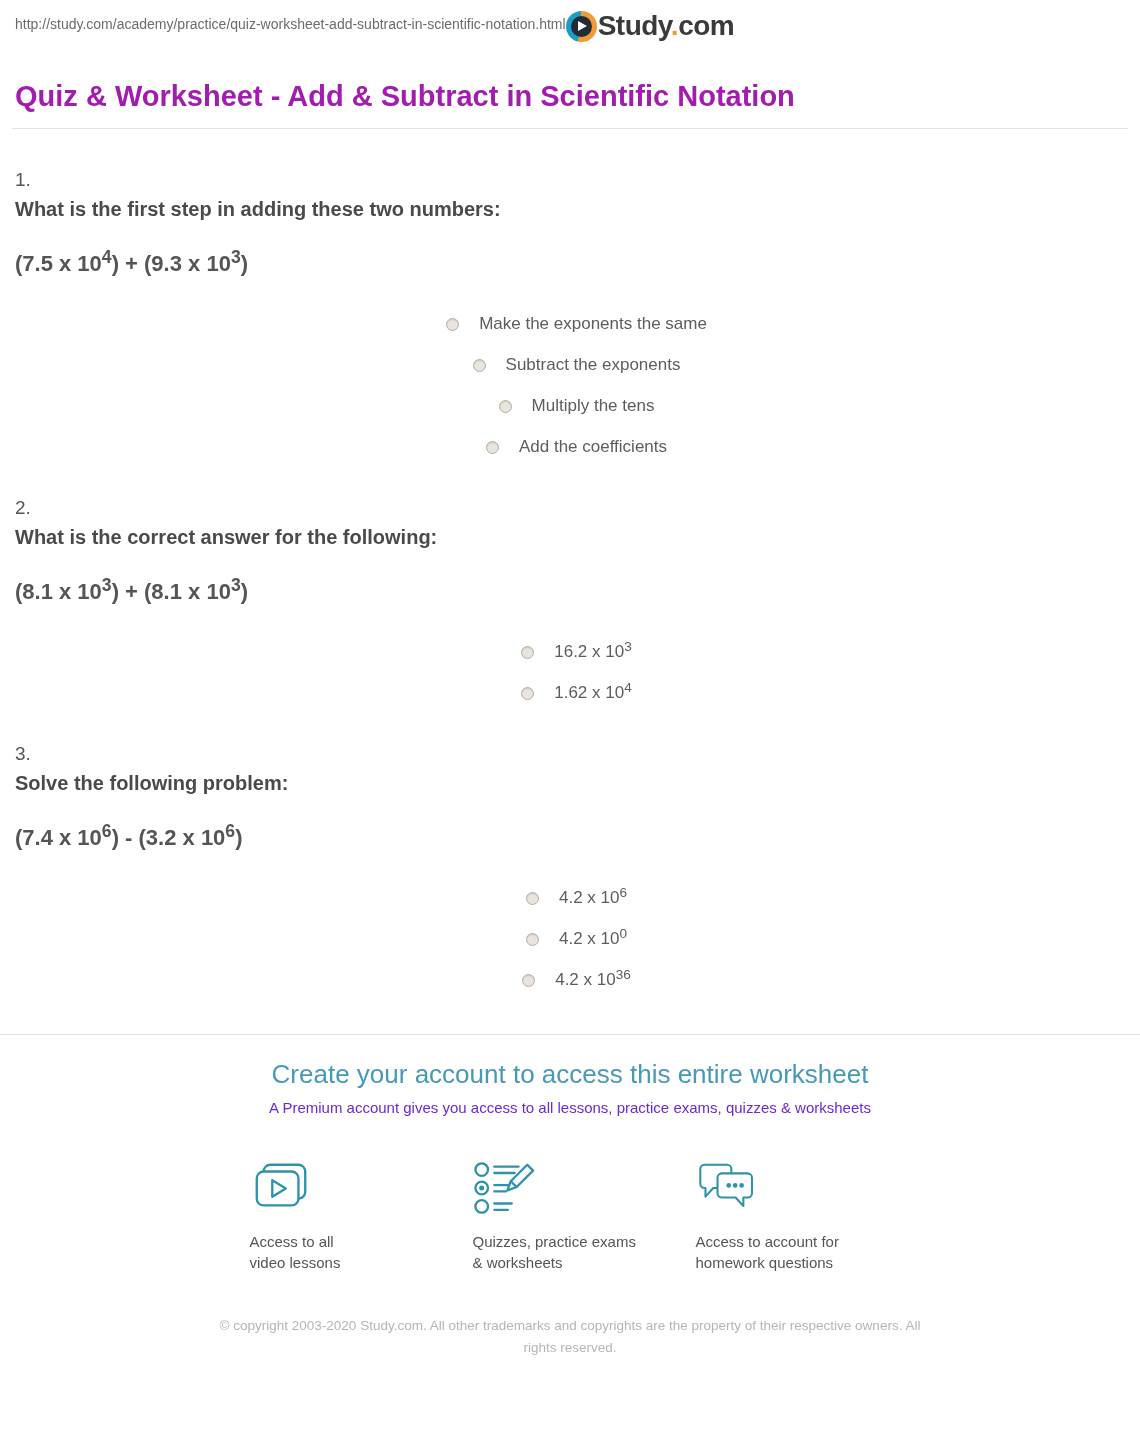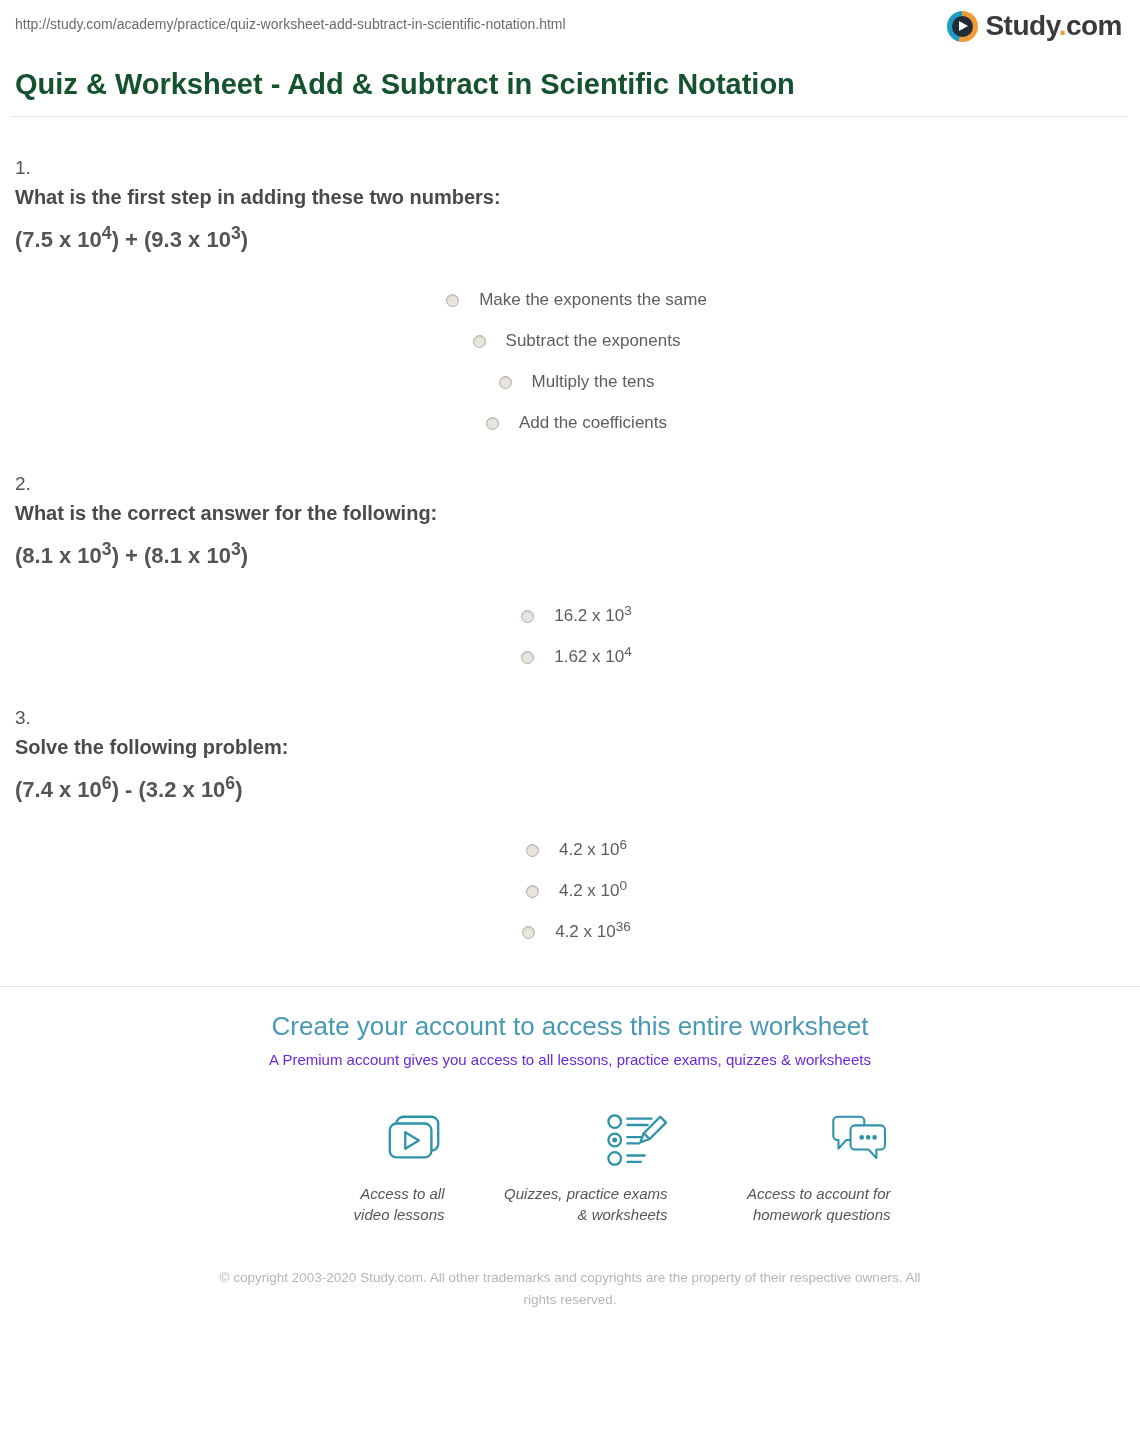--- a/index.html
+++ b/index.html
@@ -8,26 +8,25 @@
     width: 1140px;
     min-height: 1430px;
     background: #ffffff;
     font-family: "Liberation Sans", sans-serif;
     color: #4d4d4d;
   }
 
   
   .header {
     display: flex;
-    justify-content: space-between;
     align-items: flex-start;
     padding: 10px 18px 0 15px;
   }
   .url { font-size: 14px; color: #6b6b6b; padding-top: 6px; }
-  .logo { display: flex; align-items: center; gap: 7px; cursor: pointer; }
+  .logo { display: flex; align-items: center; gap: 1px; cursor: pointer; }
   .logo-icon {
     width: 31px; height: 31px; border-radius: 50%;
     background: conic-gradient(#f09a38 25deg 195deg, #1e9dc4 195deg 385deg);
     position: relative; flex: none;
   }
   .logo-icon-inner {
     position: absolute; inset: 5px;
     background: #222c38; border-radius: 50%;
   }
   .logo-play {
@@ -35,31 +34,31 @@
     width: 0; height: 0;
     border-left: 9px solid #ffffff;
     border-top: 5.5px solid transparent;
     border-bottom: 5.5px solid transparent;
   }
   .logo-text { font-size: 28px; font-weight: bold; color: #3a3a3a; letter-spacing: -0.5px; }
   .logo-dot { color: #f09a38; }
 
   
   .page-title {
-    font-size: 29px; font-weight: bold; color: #14532d;
-    margin: 26px 15px 15px 15px;
+    font-size: 29px; font-weight: bold; color: #a21caf;
+    margin: 38px 15px 15px 15px;
   }
   .title-divider { border: none; border-top: 1px solid #e3e3e3; margin: 0 12px; }
 
   
   main { padding: 0 15px; }
   .question { margin-top: 40px; }
   .q-number { font-size: 19px; color: #555555; }
   .q-prompt { font-size: 20px; font-weight: bold; color: #4a4a4a; margin-top: 7px; }
-  .q-formula { font-size: 22px; font-weight: bold; color: #555555; margin-top: 18px; }
+  .q-formula { font-size: 22px; font-weight: bold; color: #555555; margin-top: 30px; }
   sup { font-size: 0.8em; vertical-align: 0.45em; line-height: 0; }
   .options { list-style: none; margin: 37px 0 0 0; padding: 0; }
   .option {
     display: flex; align-items: center;
     margin-bottom: 21px;
     font-size: 17px; color: #5d5d5d;
     cursor: pointer;
     justify-content: center;
   }
   .radio {
@@ -72,21 +71,21 @@
   }
 
   
   .footer { margin-top: 44px; border-top: 1px solid #e0e0e0; padding-top: 24px; }
   .footer-heading {
     text-align: center; font-size: 26px; font-weight: normal;
     color: #4799b6; margin: 0;
   }
   .footer-sub { text-align: center; font-size: 15px; color: #6d28d9; margin-top: 9px; }
   .features { display: flex; justify-content: center; gap: 28px; margin-top: 44px; }
-  .feature { width: 195px; text-align: right; font-style: italic; }
+  .feature { width: 195px; text-align: left; }
   .feature-icon svg { width: 62px; height: 56px; display: inline-block; }
   .feature-icon .stroke {
     fill: none; stroke: #2e92a8; stroke-width: 2.4;
     stroke-linejoin: round; stroke-linecap: round;
   }
   .feature-icon .stroke-fill-white {
     fill: #ffffff; stroke: #2e92a8; stroke-width: 2.4;
     stroke-linejoin: round; stroke-linecap: round;
   }
   .feature-icon .dot { fill: #2e92a8; stroke: none; }

